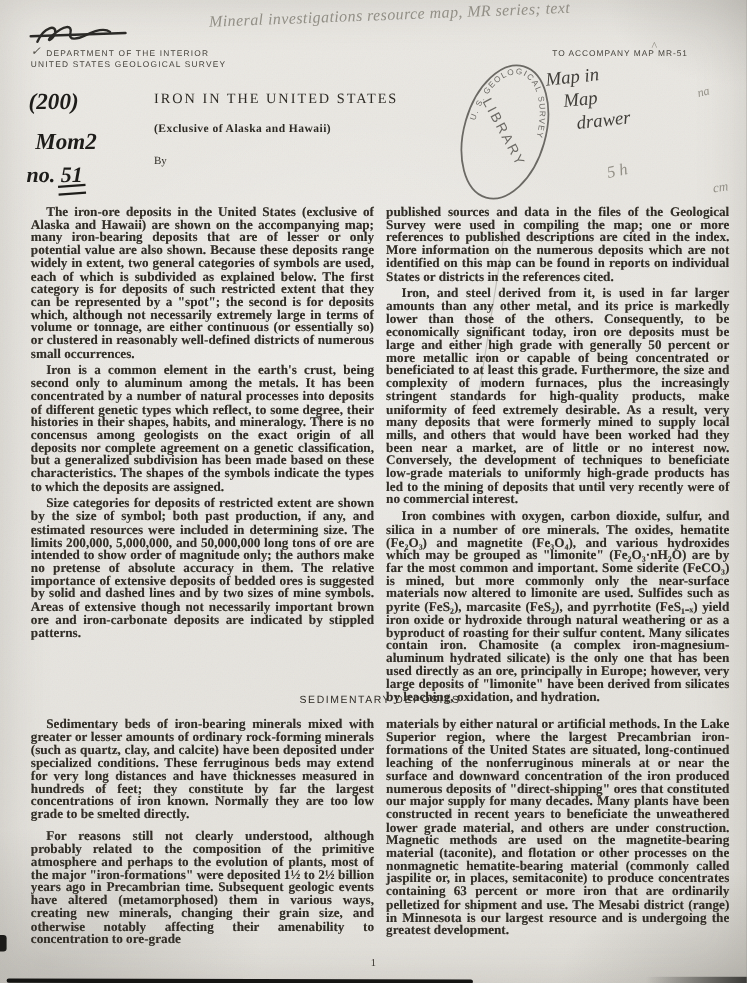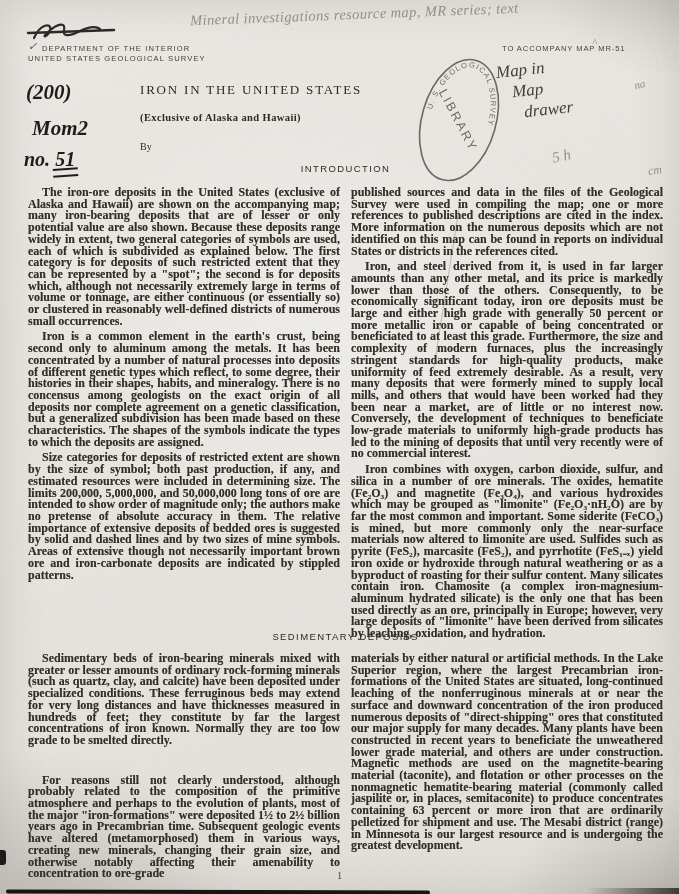--- a/index.html
+++ b/index.html
@@ -59,21 +59,21 @@
   
   .section-heading { position:absolute; left:28px; width:635px; text-align:center;
         font-family:"Liberation Sans",sans-serif; font-size:9.5px; letter-spacing:1.4px; color:#2e2b25; }
   .h-intro { top:163px; } .h-sed { top:631px; }
   .cols { position:absolute; left:28px; width:635px; display:flex; gap:11px; }
   .cols-intro { top:187px; } .cols-sed { top:653px; }
   .col { width:312px; font-size:12px; line-height:11.7px; text-align:justify; color:#332f28;
          text-shadow:0 0 .4px rgba(51,47,40,.45);font-weight:bold; }
   .para { margin:0; text-indent:14px; }
   .para:not(:first-child) { margin-top:4px; }
-  .cols-sed .para:not(:first-child) { margin-top:28px; }
+  .cols-sed .para:not(:first-child) { margin-top:8px; }
   [data-cont="true"] .para:first-child { text-indent:0; }
 
   
   .page-num { position:absolute; left:0; right:0; top:871px; text-align:center; font-size:9.5px; color:#3a362f; }
   .edge-bottom { position:absolute; left:6px; bottom:0; width:424px; height:4px; background:#151513; border-radius:2px; transform:rotate(.15deg); }
   .edge-bottom-r { position:absolute; right:0; bottom:0; width:92px; height:6px;
                    background:linear-gradient(90deg, transparent, rgba(20,20,18,.75)); }
   .edge-blob { position:absolute; left:0; top:850px; width:6px; height:15px; background:#1c1b19; border-radius:0 3px 3px 0; }
   .scratch { position:absolute; left:446px; top:205px; width:1px; height:165px;
              background:rgba(70,66,58,.28); transform:rotate(9deg); }
@@ -131,21 +131,20 @@
 
   <div class="map-note hw hw-ink">
     <div class="ln1">Map in</div>
     <div class="ln2">Map</div>
     <div class="ln3">drawer</div>
   </div>
   <div class="pm1 hw hw-pencil">5 h</div>
   <div class="pm2 hw hw-pencil">na</div>
   <div class="pm3 hw hw-pencil">cm</div>
 
-  <div class="section-heading h-intro">INTRODUCTION</div>
   <div class="cols cols-intro">
     <div class="col">
         <p class="para">The iron-ore deposits in the United States (exclusive of Alaska and Hawaii) are shown on the accompanying map; many iron-bearing deposits that are of lesser or only potential value are also shown.  Because these deposits range widely in extent, two general categories of symbols are used, each of which is subdivided as explained below.  The first category is for deposits of such restricted extent that they can be represented by a "spot"; the second is for deposits which, although not necessarily extremely large in terms of volume or tonnage, are either continuous (or essentially so) or clustered in reasonably well-defined districts of numerous small occurrences.</p>
         <p class="para">Iron is a common element in the earth's crust, being second only to aluminum among the metals.  It has been concentrated by a number of natural processes into deposits of different genetic types which reflect, to some degree, their histories in their shapes, habits, and mineralogy.  There is no concensus among geologists on the exact origin of all deposits nor complete agreement on a genetic classification, but a generalized subdivision has been made based on these characteristics.  The shapes of the symbols indicate the types to which the deposits are assigned.</p>
         <p class="para">Size categories for deposits of restricted extent are shown by the size of symbol; both past production, if any, and estimated resources were included in determining size.  The limits 200,000, 5,000,000, and 50,000,000 long tons of ore are intended to show order of magnitude only; the authors make no pretense of absolute accuracy in them.  The relative importance of extensive deposits of bedded ores is suggested by solid and dashed lines and by two sizes of mine symbols.  Areas of extensive though not necessarily important brown ore and iron-carbonate deposits are indicated by stippled patterns.</p>
       </div>
     <div class="col" data-cont="true">
         <p class="para">published sources and data in the files of the Geological Survey were used in compiling the map; one or more references to published descriptions are cited in the index.  More information on the numerous deposits which are not identified on this map can be found in reports on individual States or districts in the references cited.</p>
         <p class="para">Iron, and steel derived from it, is used in far larger amounts than any other metal, and its price is markedly lower than those of the others.  Consequently, to be economically significant today, iron ore deposits must be large and either high grade with generally 50 percent or more metallic iron or capable of being concentrated or beneficiated to at least this grade.  Furthermore, the size and complexity of modern furnaces, plus the increasingly stringent standards for high-quality products, make uniformity of feed extremely desirable.  As a result, very many deposits that were formerly mined to supply local mills, and others that would have been worked had they been near a market, are of little or no interest now.  Conversely, the development of techniques to beneficiate low-grade materials to uniformly high-grade products has led to the mining of deposits that until very recently were of no commercial interest.</p>
         <p class="para">Iron combines with oxygen, carbon dioxide, sulfur, and silica in a number of ore minerals.  The oxides, hematite (Fe₂O₃) and magnetite (Fe₃O₄), and various hydroxides which may be grouped as "limonite" (Fe₂O₃·nH₂O) are by far the most common and important.  Some siderite (FeCO₃) is mined, but more commonly only the near-surface materials now altered to limonite are used.  Sulfides such as pyrite (FeS₂), marcasite (FeS₂), and pyrrhotite (FeS₁₋ₓ) yield iron oxide or hydroxide through natural weathering or as a byproduct of roasting for their sulfur content.  Many silicates contain iron.  Chamosite (a complex iron-magnesium-aluminum hydrated silicate) is the only one that has been used directly as an ore, principally in Europe; however, very large deposits of "limonite" have been derived from silicates by leaching, oxidation, and hydration.</p>

